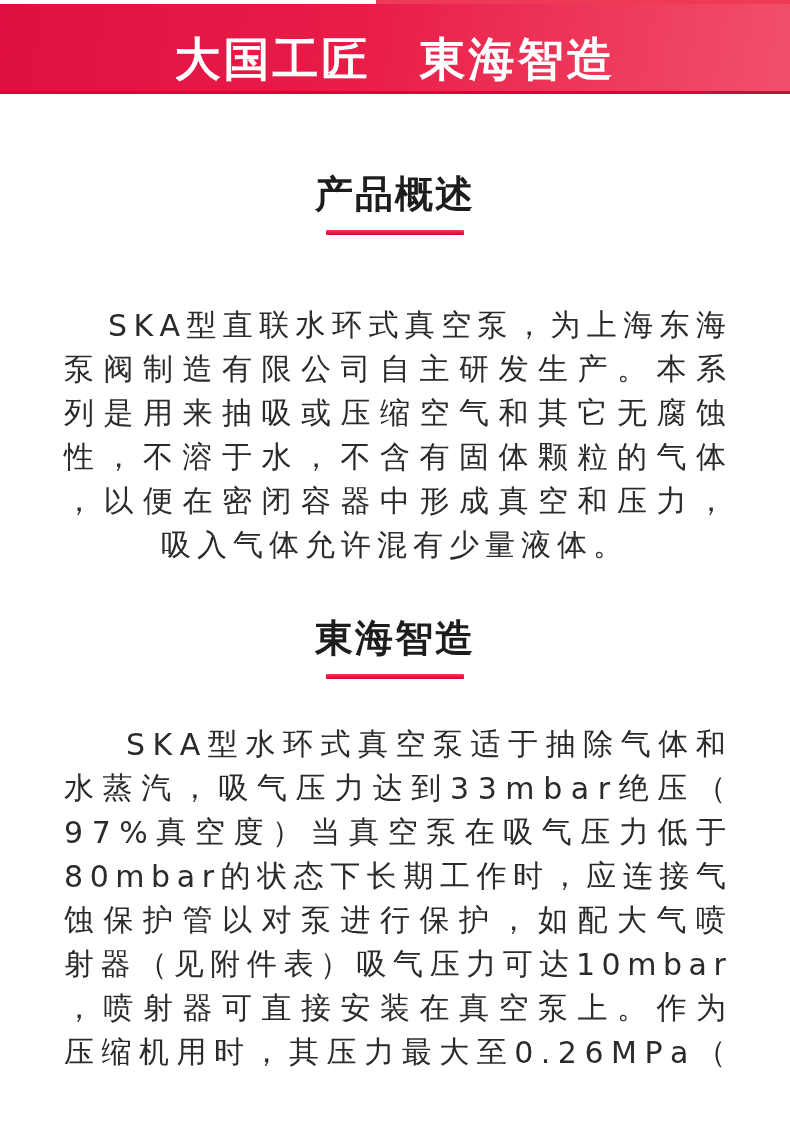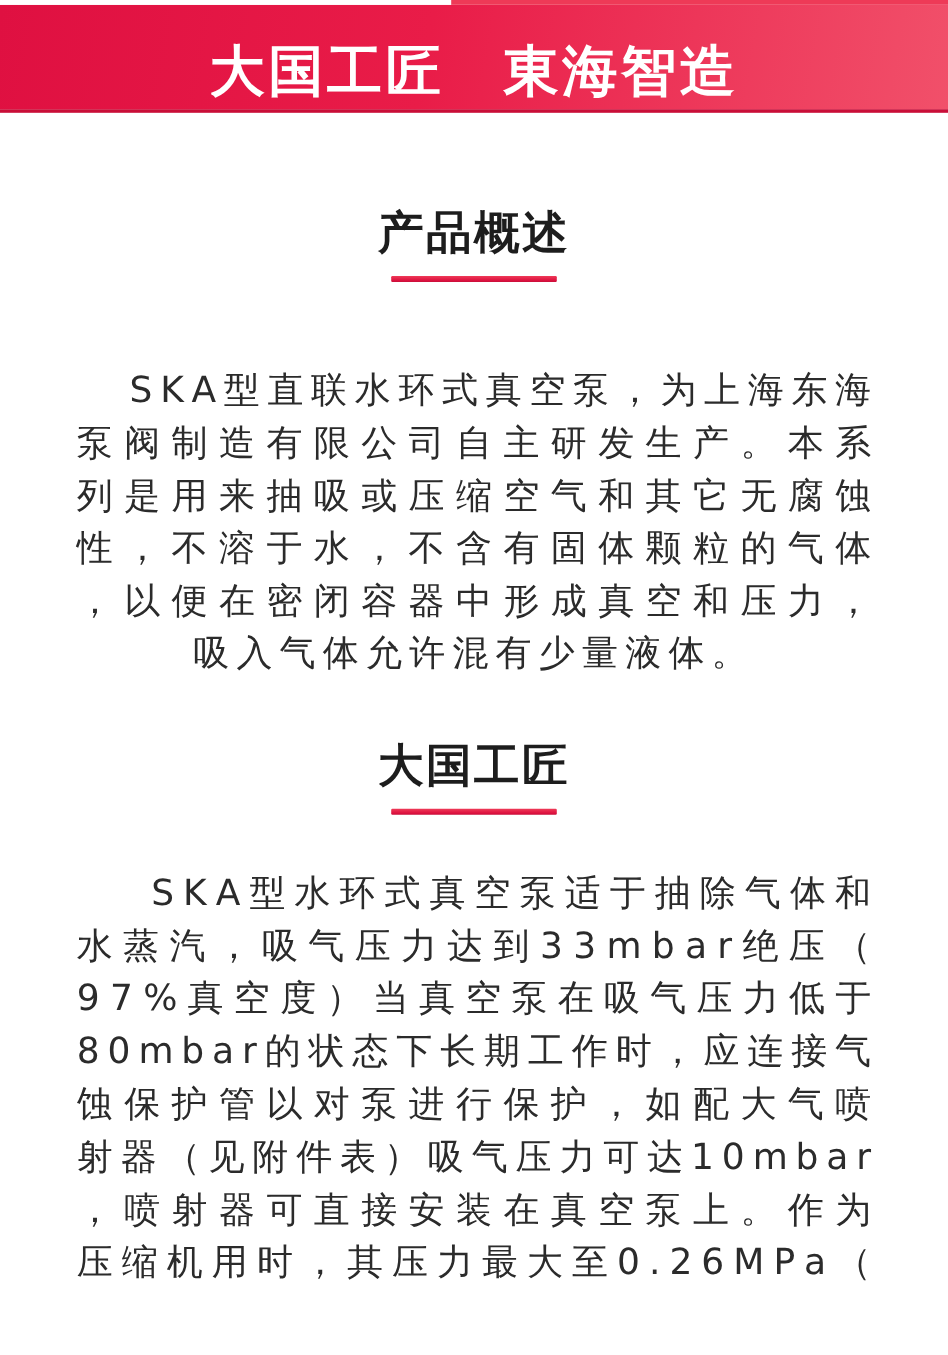--- a/index.html
+++ b/index.html
@@ -205,21 +205,21 @@
             <span>和</span>
             <span>压</span>
             <span>力</span>
             <span>，</span>
           </div>
           <div class="line last">吸入气体允许混有少量液体。</div>
         </div>
     </section>
 
     <section class="sec-conditions">
-      <h2 class="section-title">大国工匠</h2>
+      <h2 class="section-title">東海智造</h2>
       <div class="title-underline"></div>
       <div class="paragraph">
           <div class="line just indent2">
             <span>S</span>
             <span>K</span>
             <span>A</span>
             <span>型</span>
             <span>水</span>
             <span>环</span>
             <span>式</span>

